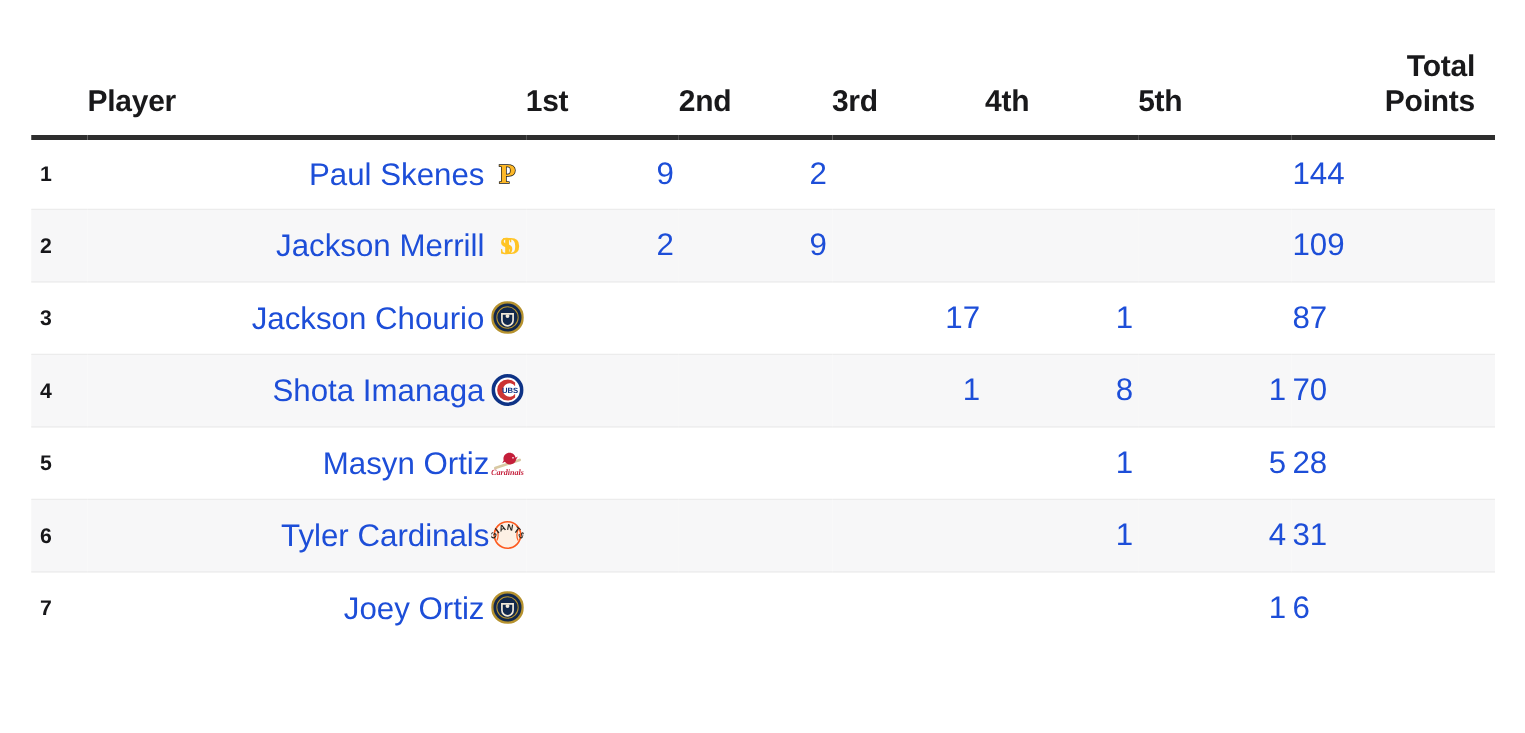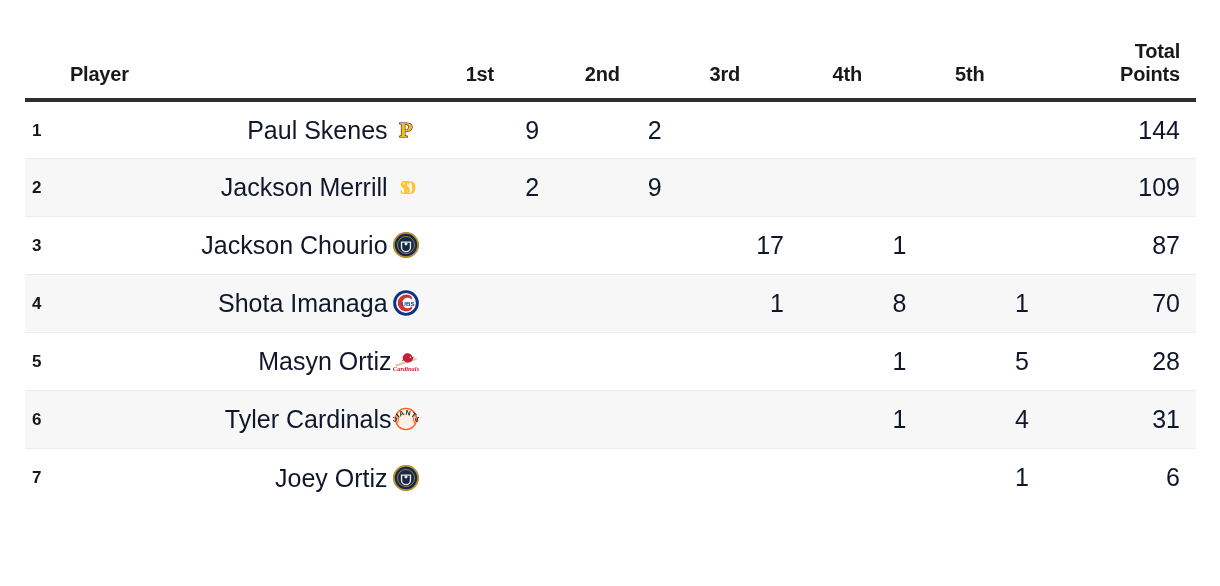--- a/index.html
+++ b/index.html
@@ -27,62 +27,62 @@
     position: absolute;
     left: 25px;
     top: 40px;
     width: 1171px;
     border-collapse: collapse;
     table-layout: fixed;
   }
 
   
   thead th {
-    font-size: 20px;
+    font-size: 24px;
     font-weight: bold;
     color: #19191b;
     vertical-align: bottom;
     padding: 0 0 12px 0;
     border-bottom: 4px solid #2e2e2e;
     line-height: 1.16;
     letter-spacing: -0.2px;
   }
   th.col-rank { width: 40px; }
   th.col-player { width: 312px; text-align: left; padding-right: 2px; }
-  th.col-vote  { width: 109px; text-align: center; padding-right: 4px; }
+  th.col-vote  { width: 109px; text-align: left; padding-right: 4px; }
   th.col-total { width: 145px; text-align: right; padding-right: 16px; }
 
   th.col-total .tp-line { display: block; white-space: nowrap; }
 
   
   tbody tr { height: 58px; }
   tbody tr.alt { background: #f7f7f8; }
   tbody tr:not(:last-child) td { border-bottom: 1px solid #ececec; }
 
   tbody td {
     font-size: 25px;
     font-weight: normal;
-    color: #0f172a;
+    color: #1d4ed8;
     vertical-align: middle;
     line-height: 1;
   }
   td.rank {
     font-size: 17px;
     font-weight: bold;
     text-align: left;
     padding-left: 7px;
     color: #17171a;
   }
   td.player {
     text-align: right;
     padding-right: 2px;
     white-space: nowrap;
   }
   td.vote  { text-align: right; padding-right: 4px; }
-  td.total { text-align: right; padding-right: 16px; }
+  td.total { text-align: left; padding-right: 16px; }
 
   .logo {
     display: inline-block;
     vertical-align: -4px;
     margin-left: 5px;
     width: 26px;
     height: 26px;
   }
   .logo.tight { margin-left: 1px; }
   .logo svg { display: block; width: 100%; height: 100%; }

